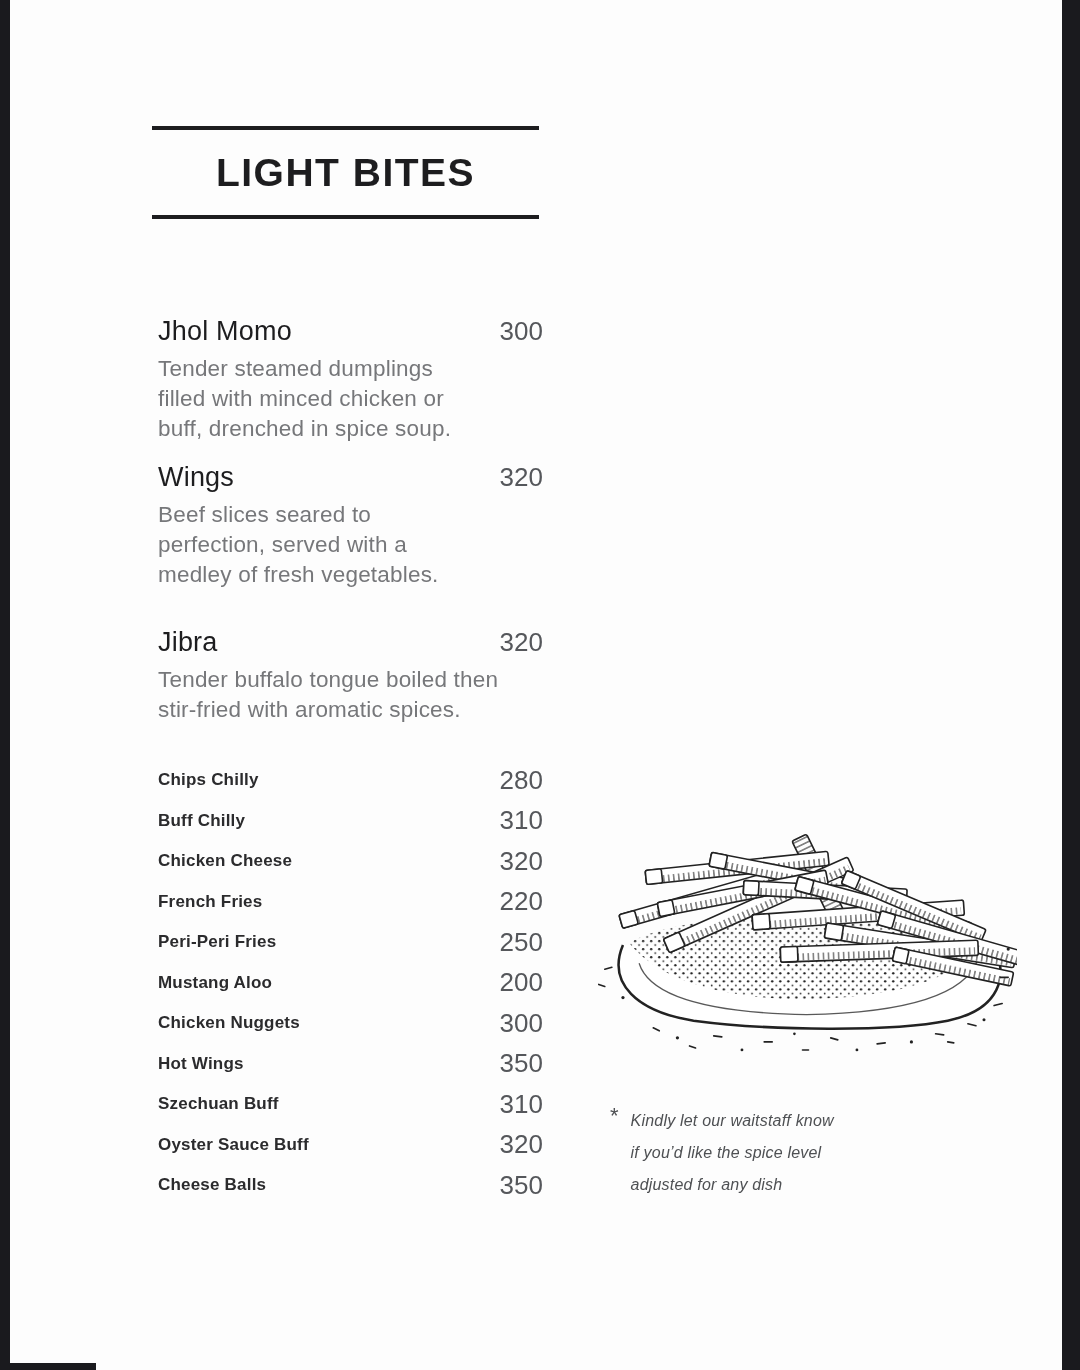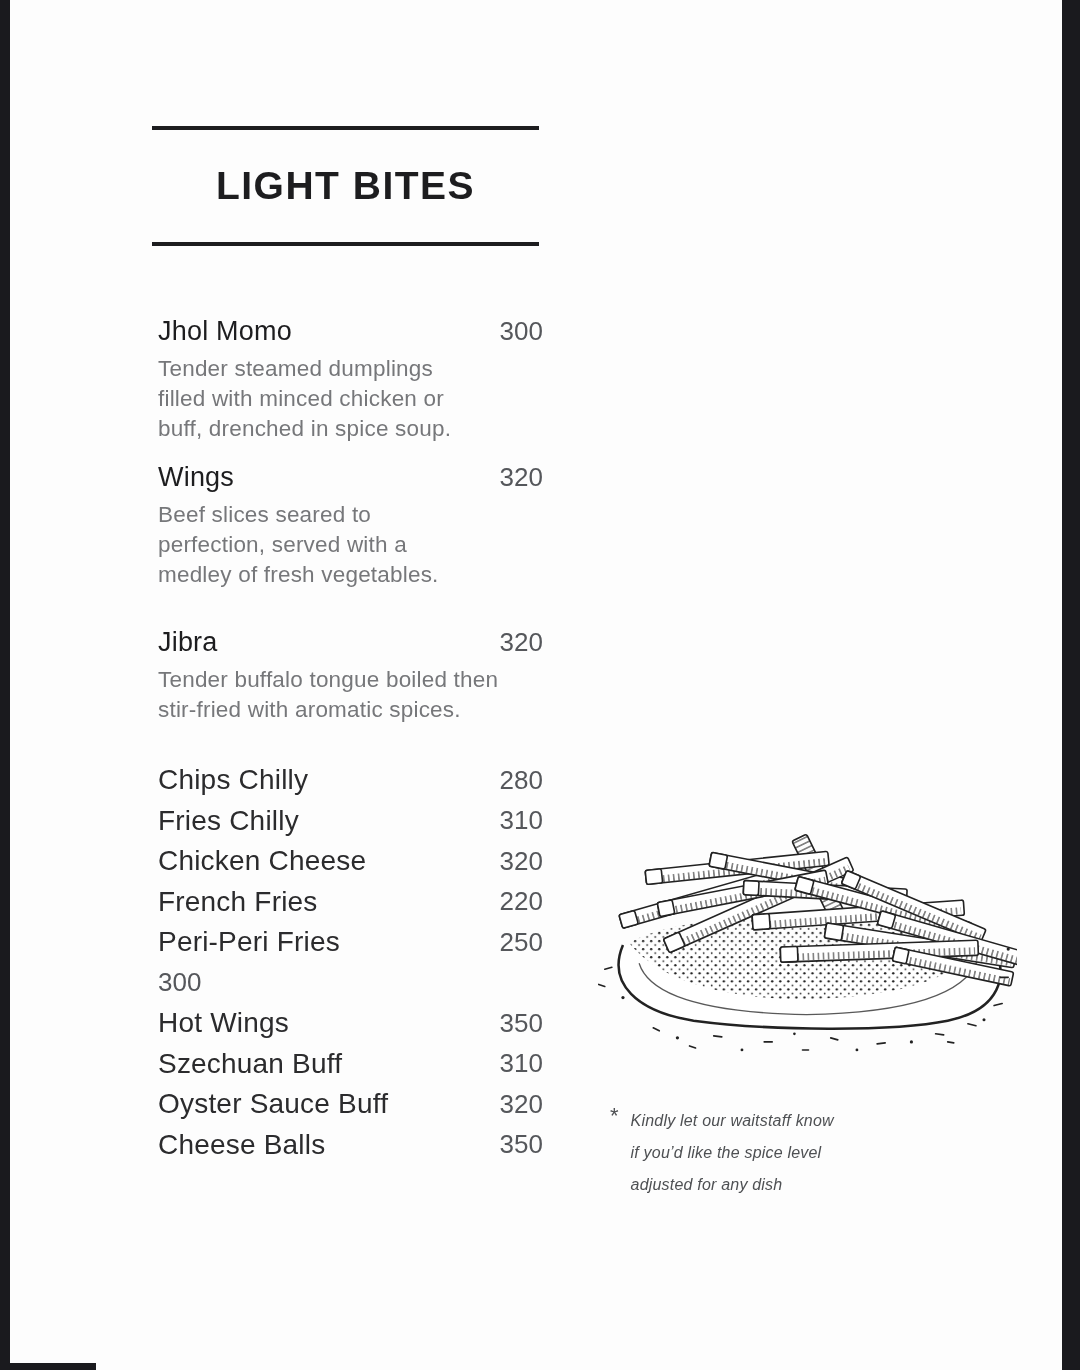--- a/index.html
+++ b/index.html
@@ -12,42 +12,42 @@
   
   .bar { position:absolute; background:var(--frame,#1a1a1e); }
   .bar.left   { left:0; top:0; width:10px; height:1370px; }
   .bar.right  { left:1062px; top:0; width:18px; height:1370px; }
   .bar.bottomleft { left:0; top:1363px; width:96px; height:7px; }
 
   
   .titleblock { position:absolute; left:152px; top:126px; width:387px; }
   .rule { width:100%; height:4px; background:var(--heading,#1d1d1f); }
   .titleblock h1 {
-    margin:0; height:112px; display:flex; align-items:center; justify-content:center;
+    margin:0; height:85px; display:flex; align-items:center; justify-content:center;
     font-size:39px; font-weight:800; letter-spacing:1.5px; color:var(--heading,#1d1d1f);
   }
 
   
   #featured { position:absolute; left:158px; top:0; width:385px; height:760px; }
   .feat { position:absolute; left:0; width:385px; }
   #featured .feat:nth-child(1){ top:316px; }
   #featured .feat:nth-child(2){ top:462px; }
   #featured .feat:nth-child(3){ top:627px; }
   .featrow { display:flex; justify-content:space-between; align-items:baseline; }
   .featrow .name { font-size:27px; font-weight:400; color:var(--heading,#1d1d1f); letter-spacing:.2px; }
   .featrow .price { font-size:26px; font-weight:300; color:var(--price_text,#55575b); }
   .desc {
     margin:7px 0 0 0; font-size:22.5px; line-height:30px; font-weight:400;
     color:var(--muted_text,#76777a); white-space:pre-line; letter-spacing:.2px;
   }
 
   
   #simple-list { position:absolute; left:158px; top:760px; width:385px; }
   .lrow { height:40.5px; display:flex; justify-content:space-between; align-items:center; }
-  .lrow .name { font-size:28px; font-weight:400; color:var(--list_text,#2b2b2d); letter-spacing:.2px; }
+  .lrow .name { font-size:17px; font-weight:700; color:var(--list_text,#2b2b2d); letter-spacing:.2px; }
   .lrow .price { font-size:26px; font-weight:400; color:var(--price_text,#55575b); }
 
   
   .fries { position:absolute; left:592px; top:818px; width:425px; height:237px; }
 
   
   .footnote { position:absolute; left:610px; top:1105px; width:350px; display:flex; }
   .footnote .marker {
     font-size:22px; color:var(--footnote_text,#4e5053);
     margin-right:12px; transform:translateY(-2px); font-style:normal;
@@ -103,41 +103,46 @@
   </div>
 </div>
 
   <div id="simple-list">
   <div class="lrow">
     <span class="name">Chips Chilly</span>
     <span class="price">280</span>
   </div>
 
   <div class="lrow">
-    <span class="name">Fries Chilly</span>
+    <span class="name">Buff Chilly</span>
     <span class="price">310</span>
   </div>
 
   <div class="lrow">
     <span class="name">Chicken Cheese</span>
     <span class="price">320</span>
   </div>
 
   <div class="lrow">
     <span class="name">French Fries</span>
     <span class="price">220</span>
   </div>
 
   <div class="lrow">
     <span class="name">Peri-Peri Fries</span>
     <span class="price">250</span>
   </div>
 
-
-  <div class="lrow">
+  <div class="lrow">
+    <span class="name">Mustang Aloo</span>
+    <span class="price">200</span>
+  </div>
+
+  <div class="lrow">
+    <span class="name">Chicken Nuggets</span>
     <span class="price">300</span>
   </div>
 
   <div class="lrow">
     <span class="name">Hot Wings</span>
     <span class="price">350</span>
   </div>
 
   <div class="lrow">
     <span class="name">Szechuan Buff</span>

